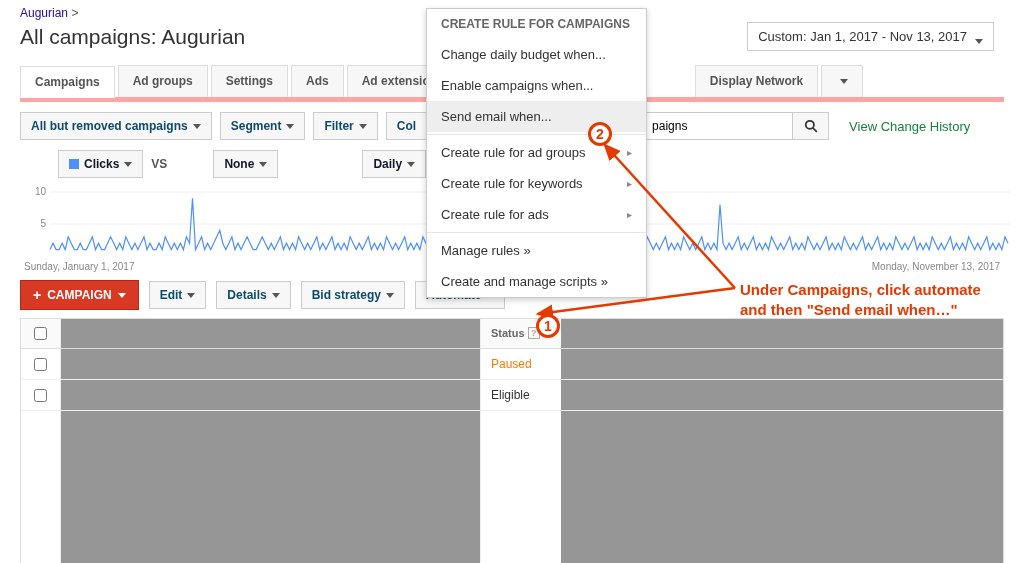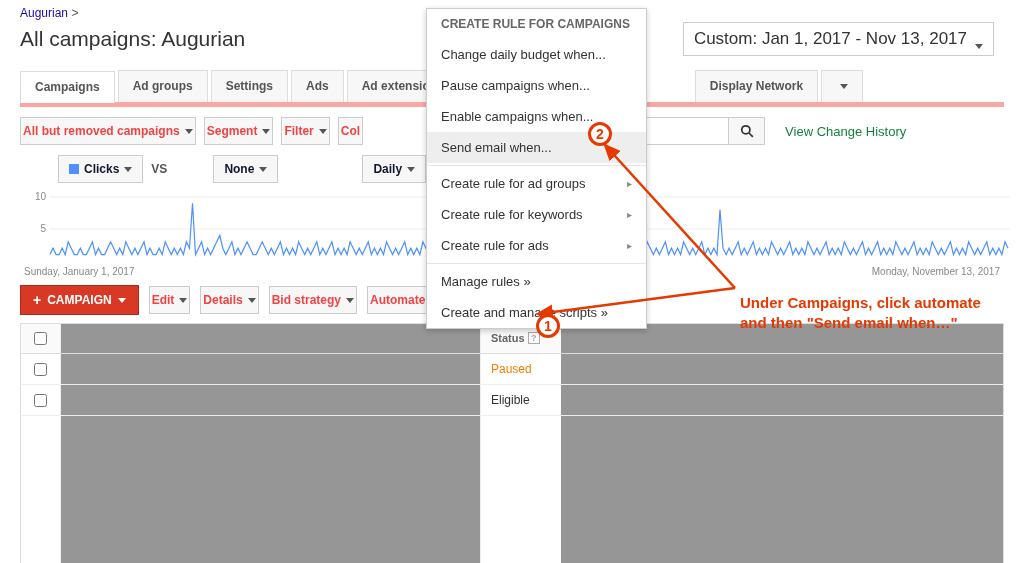--- a/index.html
+++ b/index.html
@@ -3,30 +3,30 @@
 <meta charset="utf-8">
 <style>
   * { box-sizing: border-box; margin: 0; padding: 0; }
   body { font-family: Arial, Helvetica, sans-serif; font-size: 13px; color: #333; background: #fff; width: 1024px; height: 563px; position: relative; overflow: hidden; }
   a { color: #1a0dab; text-decoration: none; }
   .top-bar { padding: 6px 20px 0 20px; }
   .breadcrumb { font-size: 12px; color: #1a0dab; }
   .breadcrumb .sep { color: #555; }
   .title-row { display: flex; align-items: center; justify-content: space-between; margin-top: 2px; }
   .page-title { font-size: 21px; font-weight: 400; color: #333; }
-  .date-range { border: 1px solid #ccc; padding: 6px 10px; font-size: 17px; display: flex; align-items: flex-end; gap: 8px; margin-right: 10px; }
+  .date-range { border: 1px solid #ccc; padding: 6px 10px; font-size: 13px; display: flex; align-items: flex-end; gap: 8px; margin-right: 10px; }
   .caret-down { width: 0; height: 0; border-left: 4px solid transparent; border-right: 4px solid transparent; border-top: 5px solid #555; display: inline-block; }
 
   .tab-row { display: flex; border-bottom: 5px solid #fca5a5; margin: 14px 20px 0 20px; }
   .tab { padding: 8px 14px; border: 1px solid #ddd; border-bottom: none; background: #f7f7f7; font-size: 12px; color: #555; font-weight: bold; cursor: pointer; margin-right: 3px; }
   .tab.active { background: #fff; border-bottom: 1px solid #fff; position: relative; top: 1px; }
   .tab .caret-down { margin-left: 4px; vertical-align: middle; }
 
   .filter-row { display: flex; align-items: center; gap: 8px; margin: 10px 20px 0 20px; flex-wrap: wrap; }
-  .btn { border: 1px solid #ccc; background: #f7f7f7; padding: 6px 2px; font-size: 12px; color: #ef4444; cursor: pointer; display: inline-flex; align-items: center; gap: 5px; font-weight: bold; }
+  .btn { border: 1px solid #ccc; background: #f7f7f7; padding: 6px 10px; font-size: 12px; color: #0c4a6e; cursor: pointer; display: inline-flex; align-items: center; gap: 5px; font-weight: bold; }
   .search-group { display: flex; }
   .search-input { border: 1px solid #ccc; padding: 6px 8px; font-size: 12px; width: 150px; }
   .search-btn { border: 1px solid #ccc; border-left: none; background: #f7f7f7; width: 36px; display: flex; align-items: center; justify-content: center; cursor: pointer; }
   .search-icon-svg { width: 14px; height: 14px; }
   .link-text { color: #15803d; font-size: 13px; margin-left: 12px; }
 
   .metric-row { display: flex; align-items: center; gap: 8px; margin: 10px 20px 0 20px; }
   .metric-btn { border: 1px solid #ccc; background: #f7f7f7; padding: 6px 10px; font-size: 12px; color: #0f172a; display: inline-flex; align-items: center; gap: 5px; font-weight: bold; margin-left: 38px; }
   .bluebox { width: 10px; height: 10px; background: #4d90fe; display: inline-block; }
   .vs { font-size: 12px; color: #555; font-weight: bold; }
@@ -233,23 +233,20 @@
       </div>
   </div>
 </div>
 
 <div class="dropdown-menu">
   <div class="dropdown-head">CREATE RULE FOR CAMPAIGNS</div>
   <div class="dropdown-item">
       <span>Change daily budget when...</span>
     </div>
   <div class="dropdown-item">
-      <span>Pause campaigns when...</span>
-    </div>
-  <div class="dropdown-item">
       <span>Enable campaigns when...</span>
     </div>
   <div class="dropdown-item hover">
       <span>Send email when...</span>
     </div>
   <div class="dropdown-sep"></div>
   <div class="dropdown-item">
       <span>Create rule for ad groups</span>
       <span class="submenu-arrow">▸</span>
     </div>
@@ -274,16 +271,16 @@
   <defs>
     <marker id="arrowhead" markerWidth="8" markerHeight="8" refX="6" refY="3" orient="auto">
       <polygon points="0 0, 7 3, 0 6" fill="#e63900"></polygon>
     </marker>
   </defs>
   <line x1="735" y1="288" x2="538" y2="314" stroke="#e63900" stroke-width="2.5" marker-end="url(#arrowhead)"></line>
   <line x1="735" y1="288" x2="605" y2="145" stroke="#e63900" stroke-width="2.5" marker-end="url(#arrowhead)"></line>
 </svg>
 <div class="annotation-circle" style="left:536px; top:314px;">1</div>
 <div class="annotation-circle" style="left:588px; top:122px;">2</div>
-<div class="annotation-text" style="left:740px; top:280px; width:270px;margin-top:13px;">
+<div class="annotation-text" style="left:740px; top:280px; width:270px;">
   <div>Under Campaigns, click automate</div>
   <div>and then "Send email when…"</div>
 </div>
 
 </body></html>

